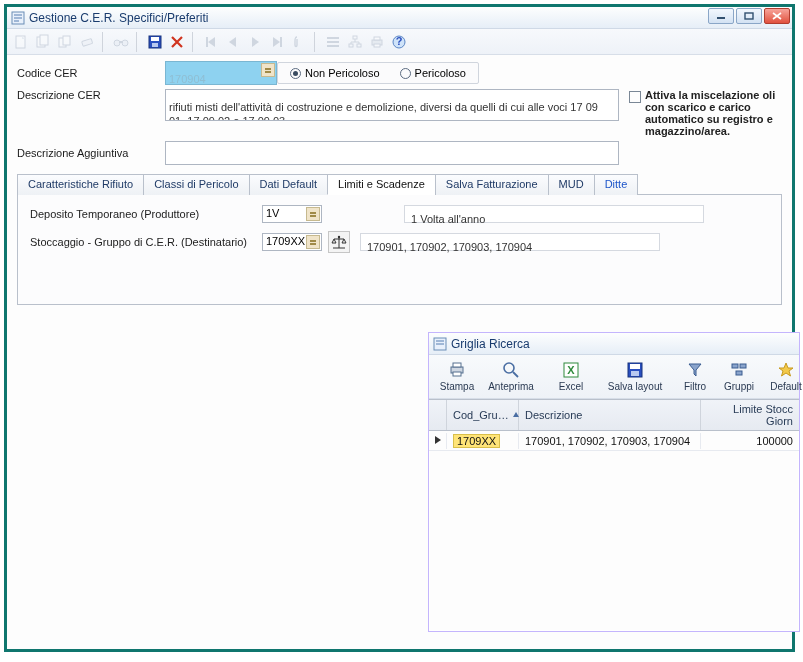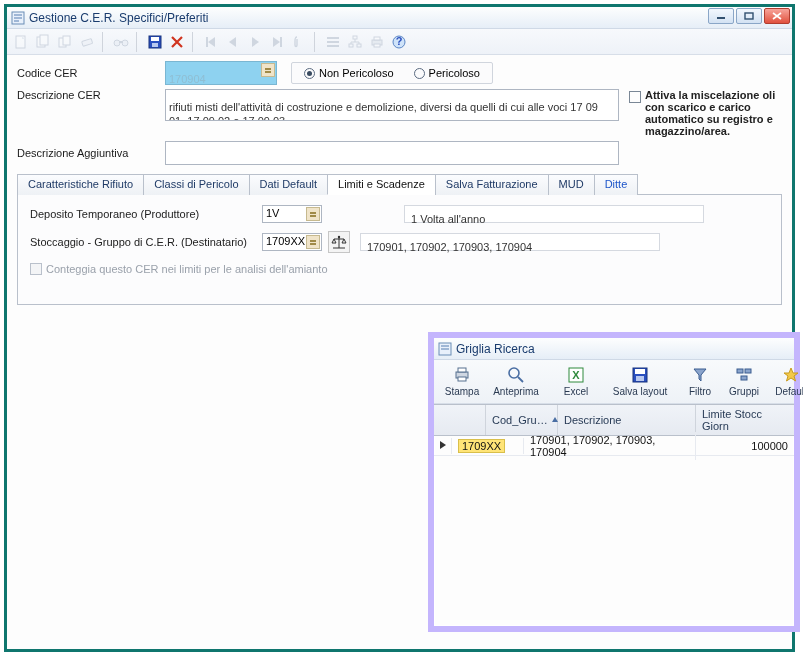--- a/index.html
+++ b/index.html
@@ -36,21 +36,21 @@
 
   
   .form-body { padding:6px 10px 4px 10px; }
   .row { display:flex; align-items:center; margin-bottom:4px; }
   .lbl { width: 148px; color:#1a1a1a; }
   .inp {
     height:18px; border:1px solid #aeb6c2; background:#fff; padding:11px 3px; color:#333;
   }
   .inp-cer { width: 112px; background:#8ed2f0; border-color:#7ab6d2; color:#8fbed3; position:relative; }
   .inp-cer .lookup-btn { position:absolute; right:1px; top:1px; width:14px;height:14px; background:#f0e4c9;border:1px solid #c6b98f;display:flex;align-items:center;justify-content:center;}
-  .radio-grp { display:flex; align-items:center; gap:20px; margin-left:14px; border:1px solid #d0d5dd; background:#fbfbfc; padding:2px 12px; height:22px; border-radius:2px;}
+  .radio-grp { display:flex; align-items:center; gap:20px; border:1px solid #d0d5dd; background:#fbfbfc; padding:2px 12px; height:22px; border-radius:2px;}
   .radio { display:flex; align-items:center; gap:4px; }
   .radio .dot { width:11px;height:11px;border:1px solid #5b6b81;border-radius:50%;display:flex;align-items:center;justify-content:center;}
   .radio .dot.sel::after{content:"";width:5px;height:5px;background:#394b60;border-radius:50%;}
   textarea.inp { resize:none; line-height:1.25; }
   .chk-oil { display:flex; align-items:flex-start; gap:4px; width:150px; font-size:11px; color:#222;font-weight:bold; }
   .chk-oil .box { width:12px;height:12px;border:1px solid #7a8796;margin-top:2px;flex:0 0 12px; }
 
   
   .tabs { margin-top:8px; }
   .tabstrip { display:flex; border-bottom:1px solid #b9c0cb; }
@@ -69,40 +69,40 @@
   .tp-inp{ width:50px; height:18px; border:1px solid #aeb6c2; background:#fff; padding:1px 3px; position:relative;}
   .tp-inp .lk{position:absolute;right:1px;top:1px;width:14px;height:14px;background:#f0e4c9;border:1px solid #c6b98f;display:flex;align-items:center;justify-content:center;}
   .tp-read{ height:18px; border:1px solid #d5d9e0; background:#fff; padding:7px 6px; color:#333; }
   .scales { width:22px;height:22px;border:1px solid #c6c6c6;background:#f4f4f4;display:flex;align-items:center;justify-content:center;}
   .chk-disabled{display:flex;align-items:center;gap:4px;color:#9aa1ab;margin-top:10px;}
   .chk-disabled .box{width:12px;height:12px;border:1px solid #b9c0cb;background:#f3f4f6;}
 
   
   .dlg {
     position:absolute; left:428px; top:332px; width:372px; height:300px;
-    border:6px solid #c4b5fd; background:#fdfdfd; box-shadow:0 0 0 1px #fff inset;
+    border:1px solid #c4b5fd; background:#fdfdfd; box-shadow:0 0 0 1px #fff inset;
   }
   .dlg .titlebar{height:22px;}
   .dlg-toolbar{
     height:44px; background:linear-gradient(#f8fafc,#eef2f7); border-bottom:1px solid #d7dee8;
     display:flex; align-items:center; gap:2px; padding:0 4px;
   }
   .dlg-tool{ display:flex; flex-direction:column; align-items:center; justify-content:center; min-width:48px; height:40px; gap:2px;}
   .dlg-tool span.lab{ font-size:10px; color:#2a3a52;}
   .dlg-sep{ width:1px; height:36px; background:#cfd4dc; margin:0 2px;}
   .grid{
     border-top:1px solid #b9c0cb;
   }
-  .grid-head{ display:flex; background:linear-gradient(#f0f3f8,#e6eaf1); border-bottom:1px solid #b9c0cb;padding-left:34px;}
+  .grid-head{ display:flex; background:linear-gradient(#f0f3f8,#e6eaf1); border-bottom:1px solid #b9c0cb;}
   .gh{ padding:3px 6px; border-right:1px solid #cfd4dc; color:#283b56; display:flex;align-items:center;gap:3px;}
   .gh:last-child{border-right:none;}
   .gh.c1{width:18px;padding:3px 2px;}
   .gh.c2{width:72px;}
   .gh.c3{flex:1;}
-  .gh.c4{width:98px;}
+  .gh.c4{width:98px;text-align:right;}
   .grid-row{ display:flex; align-items:center; height:20px; border-bottom:1px solid #e7eaf0;}
   .gc{ padding:2px 6px; border-right:1px solid #e7eaf0; color:#111;}
   .gc:last-child{border-right:none;}
   .gc.c1{width:18px;padding:2px 2px;text-align:center;color:#4c5a6d;}
   .gc.c2{width:72px;}
   .gc.c2 .hl{background:#ffe477;border:1px solid #d9bf4a;padding:0 3px;}
   .gc.c3{flex:1;}
   .gc.c4{width:98px;text-align:right;}
 
   svg { overflow: visible; }
@@ -324,24 +324,20 @@
           </div>
           <div class="scales">
             <svg width="16" height="16" viewBox="0 0 16 16">
                 <path d="M8 2 L8 14 M2 14 L14 14 M3 5 L13 5 M3 5 L1 9 L5 9 Z M13 5 L11 9 L15 9 Z" stroke="#333" fill="none" stroke-width="1"></path>
                 <circle cx="8" cy="3" r="1.2" fill="#333"></circle>
               </svg>
           </div>
           <div class="tp-read" style="width:300px;margin-left:4px">170901, 170902, 170903, 170904</div>
         </div>
 
-        <div class="chk-disabled">
-          <div class="box"></div>
-          <span>Conteggia questo CER nei limiti per le analisi dell'amianto</span>
-        </div>
 
       </div>
     </div>
 
   </div>
 </div>
 
 <div class="dlg">
   <div class="titlebar">
     <span class="app-icon">

